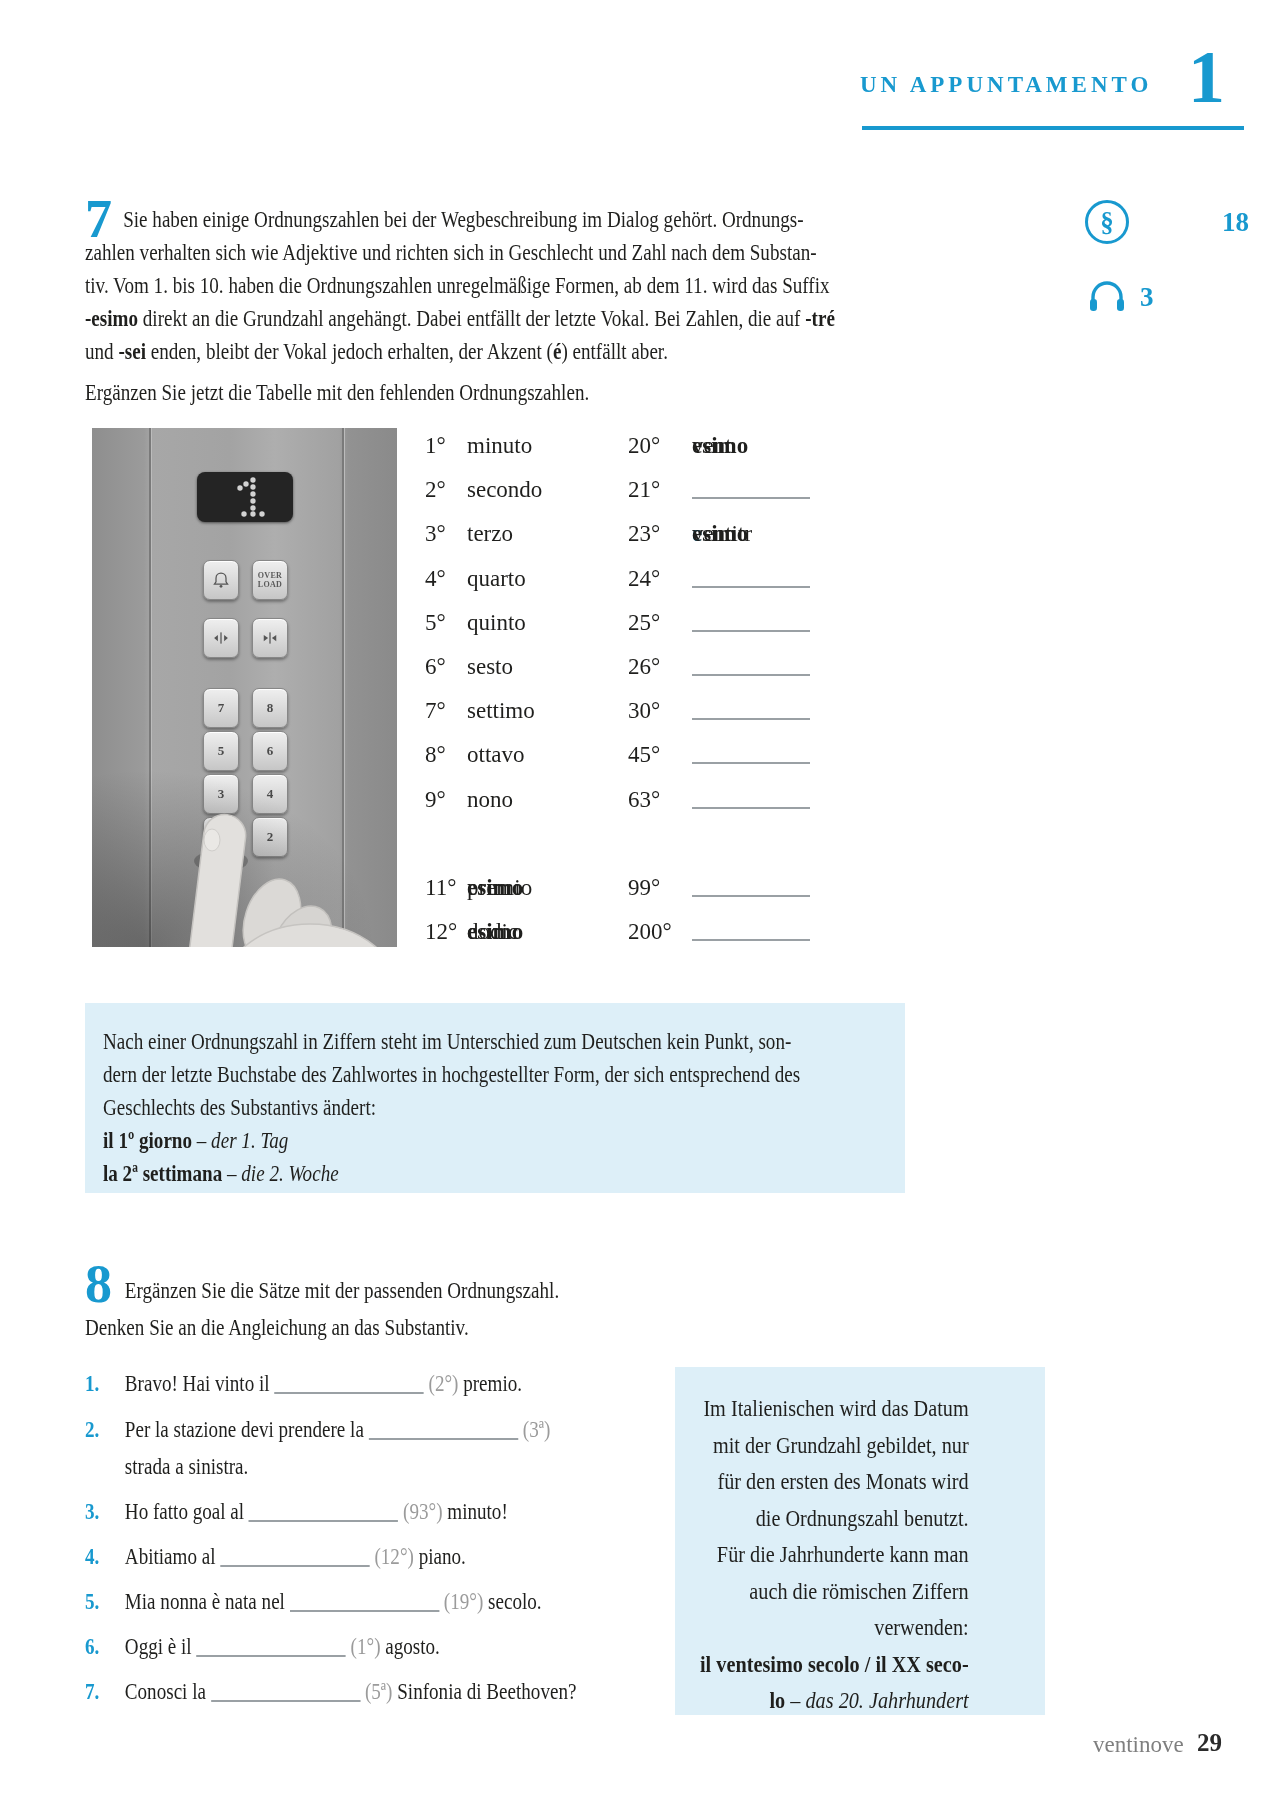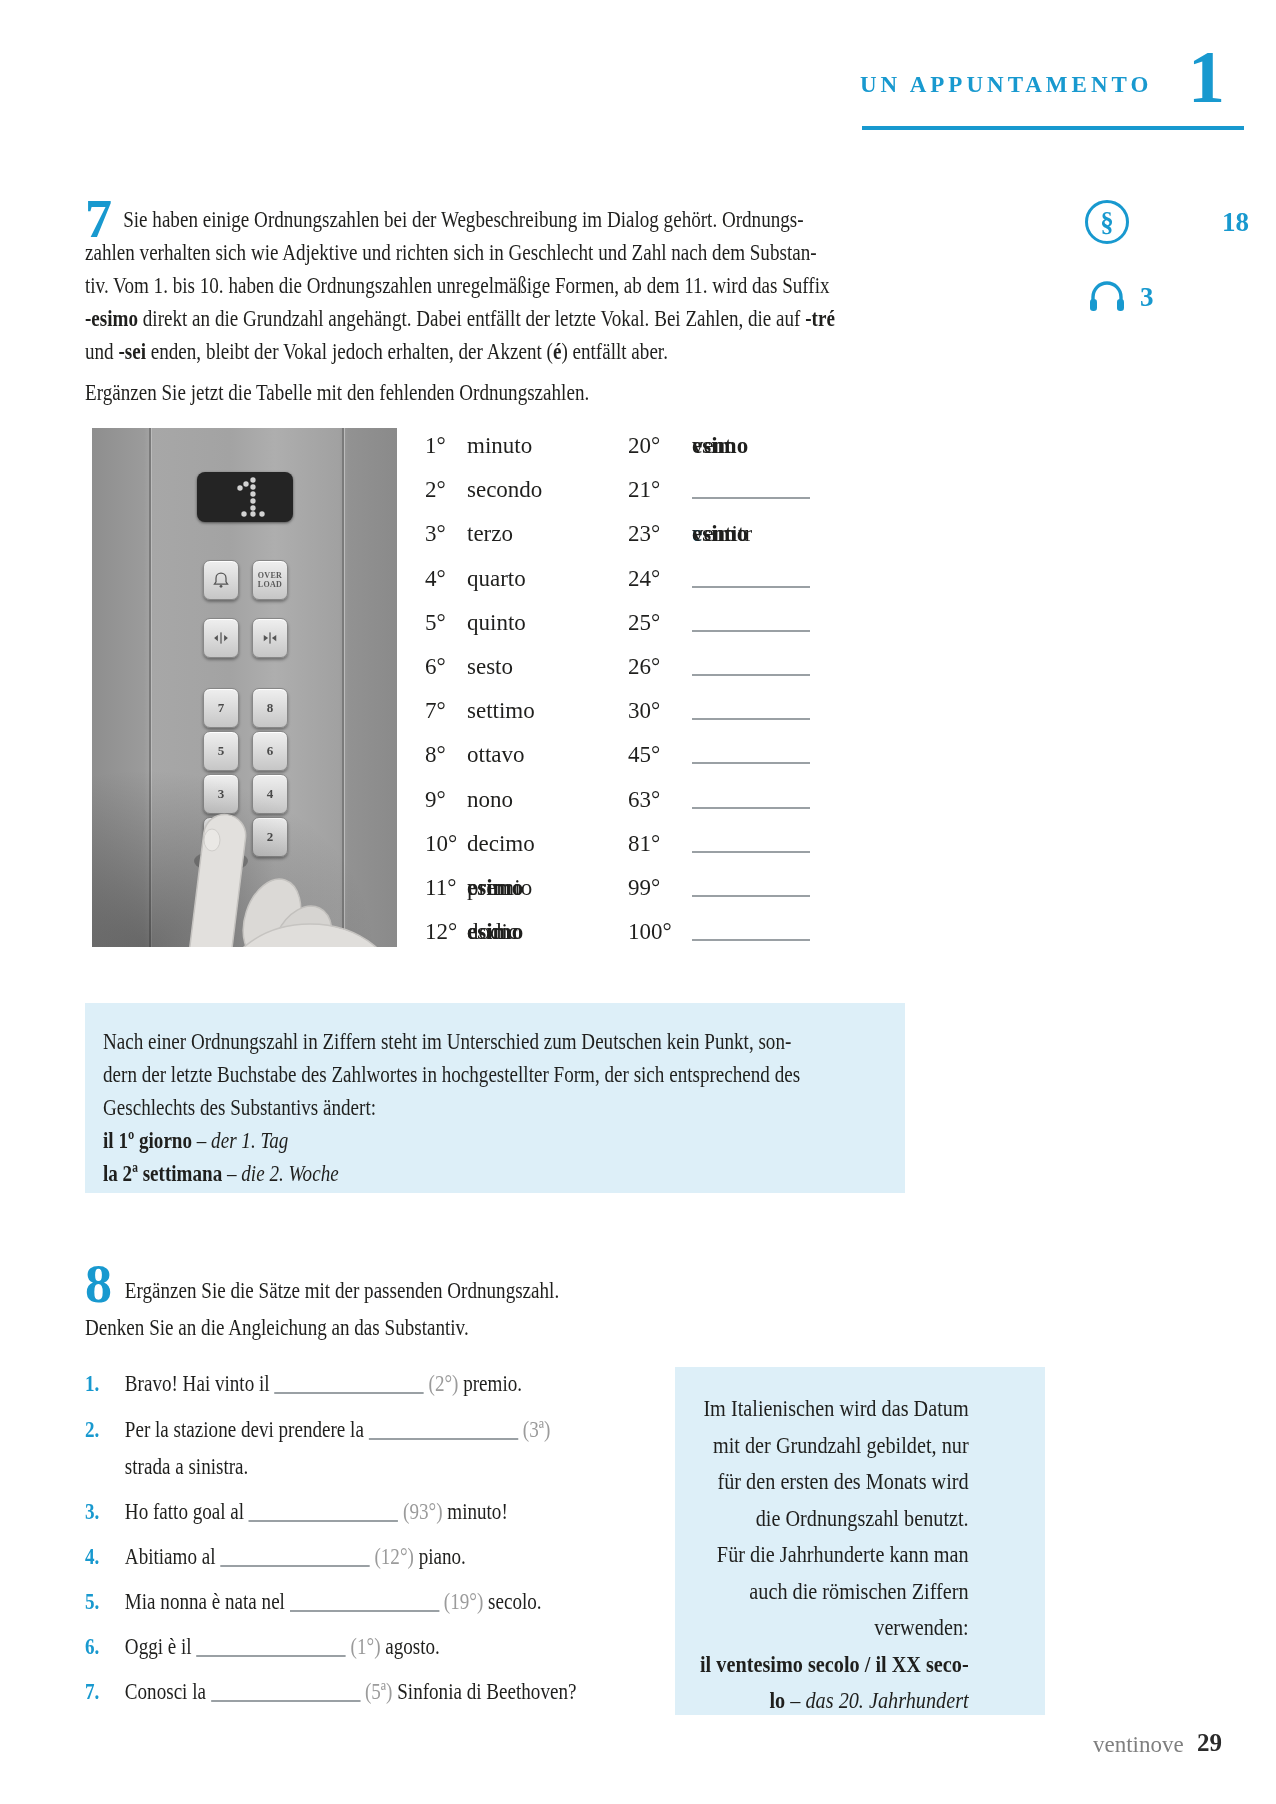--- a/index.html
+++ b/index.html
@@ -235,44 +235,36 @@
         <span class="tblankline"></span>
       </div>
       <div class="trow" style="top: 353.6px;">
         <span class="tn1">9°</span>
         <span class="tw1">
           <span>nono</span>
         </span>
         <span class="tn2">63°</span>
         <span class="tblankline"></span>
       </div>
-      <div class="trow" style="top: 397.8px;">
-        <span class="tn1">10°</span>
-        <span class="tw1">
-          <span>decimo</span>
-        </span>
-        <span class="tn2">81°</span>
-        <span class="tblankline"></span>
-      </div>
       <div class="trow" style="top: 442px;">
         <span class="tn1">11°</span>
         <span class="tw1">
           <span>premio</span>
           <span class="b">esimo</span>
         </span>
         <span class="tn2">99°</span>
         <span class="tblankline"></span>
       </div>
       <div class="trow" style="top: 486.2px;">
         <span class="tn1">12°</span>
         <span class="tw1">
           <span>dodic</span>
           <span class="b">esimo</span>
         </span>
-        <span class="tn2">100°</span>
+        <span class="tn2">200°</span>
         <span class="tblankline"></span>
       </div>
     </div>
 
   <div class="abs" id="infobox">
     <div class="cx" id="infobox-text">
         <div class="tline"><span>Nach einer Ordnungszahl in Ziffern steht im Unterschied zum Deutschen kein Punkt, son-</span></div>
         <div class="tline"><span>dern der letzte Buchstabe des Zahlwortes in hochgestellter Form, der sich entsprechend des</span></div>
         <div class="tline"><span>Geschlechts des Substantivs ändert:</span></div>
         <div class="tline"><span class="b">il 1º giorno</span><span> – </span><span class="i">der 1. Tag</span></div>

